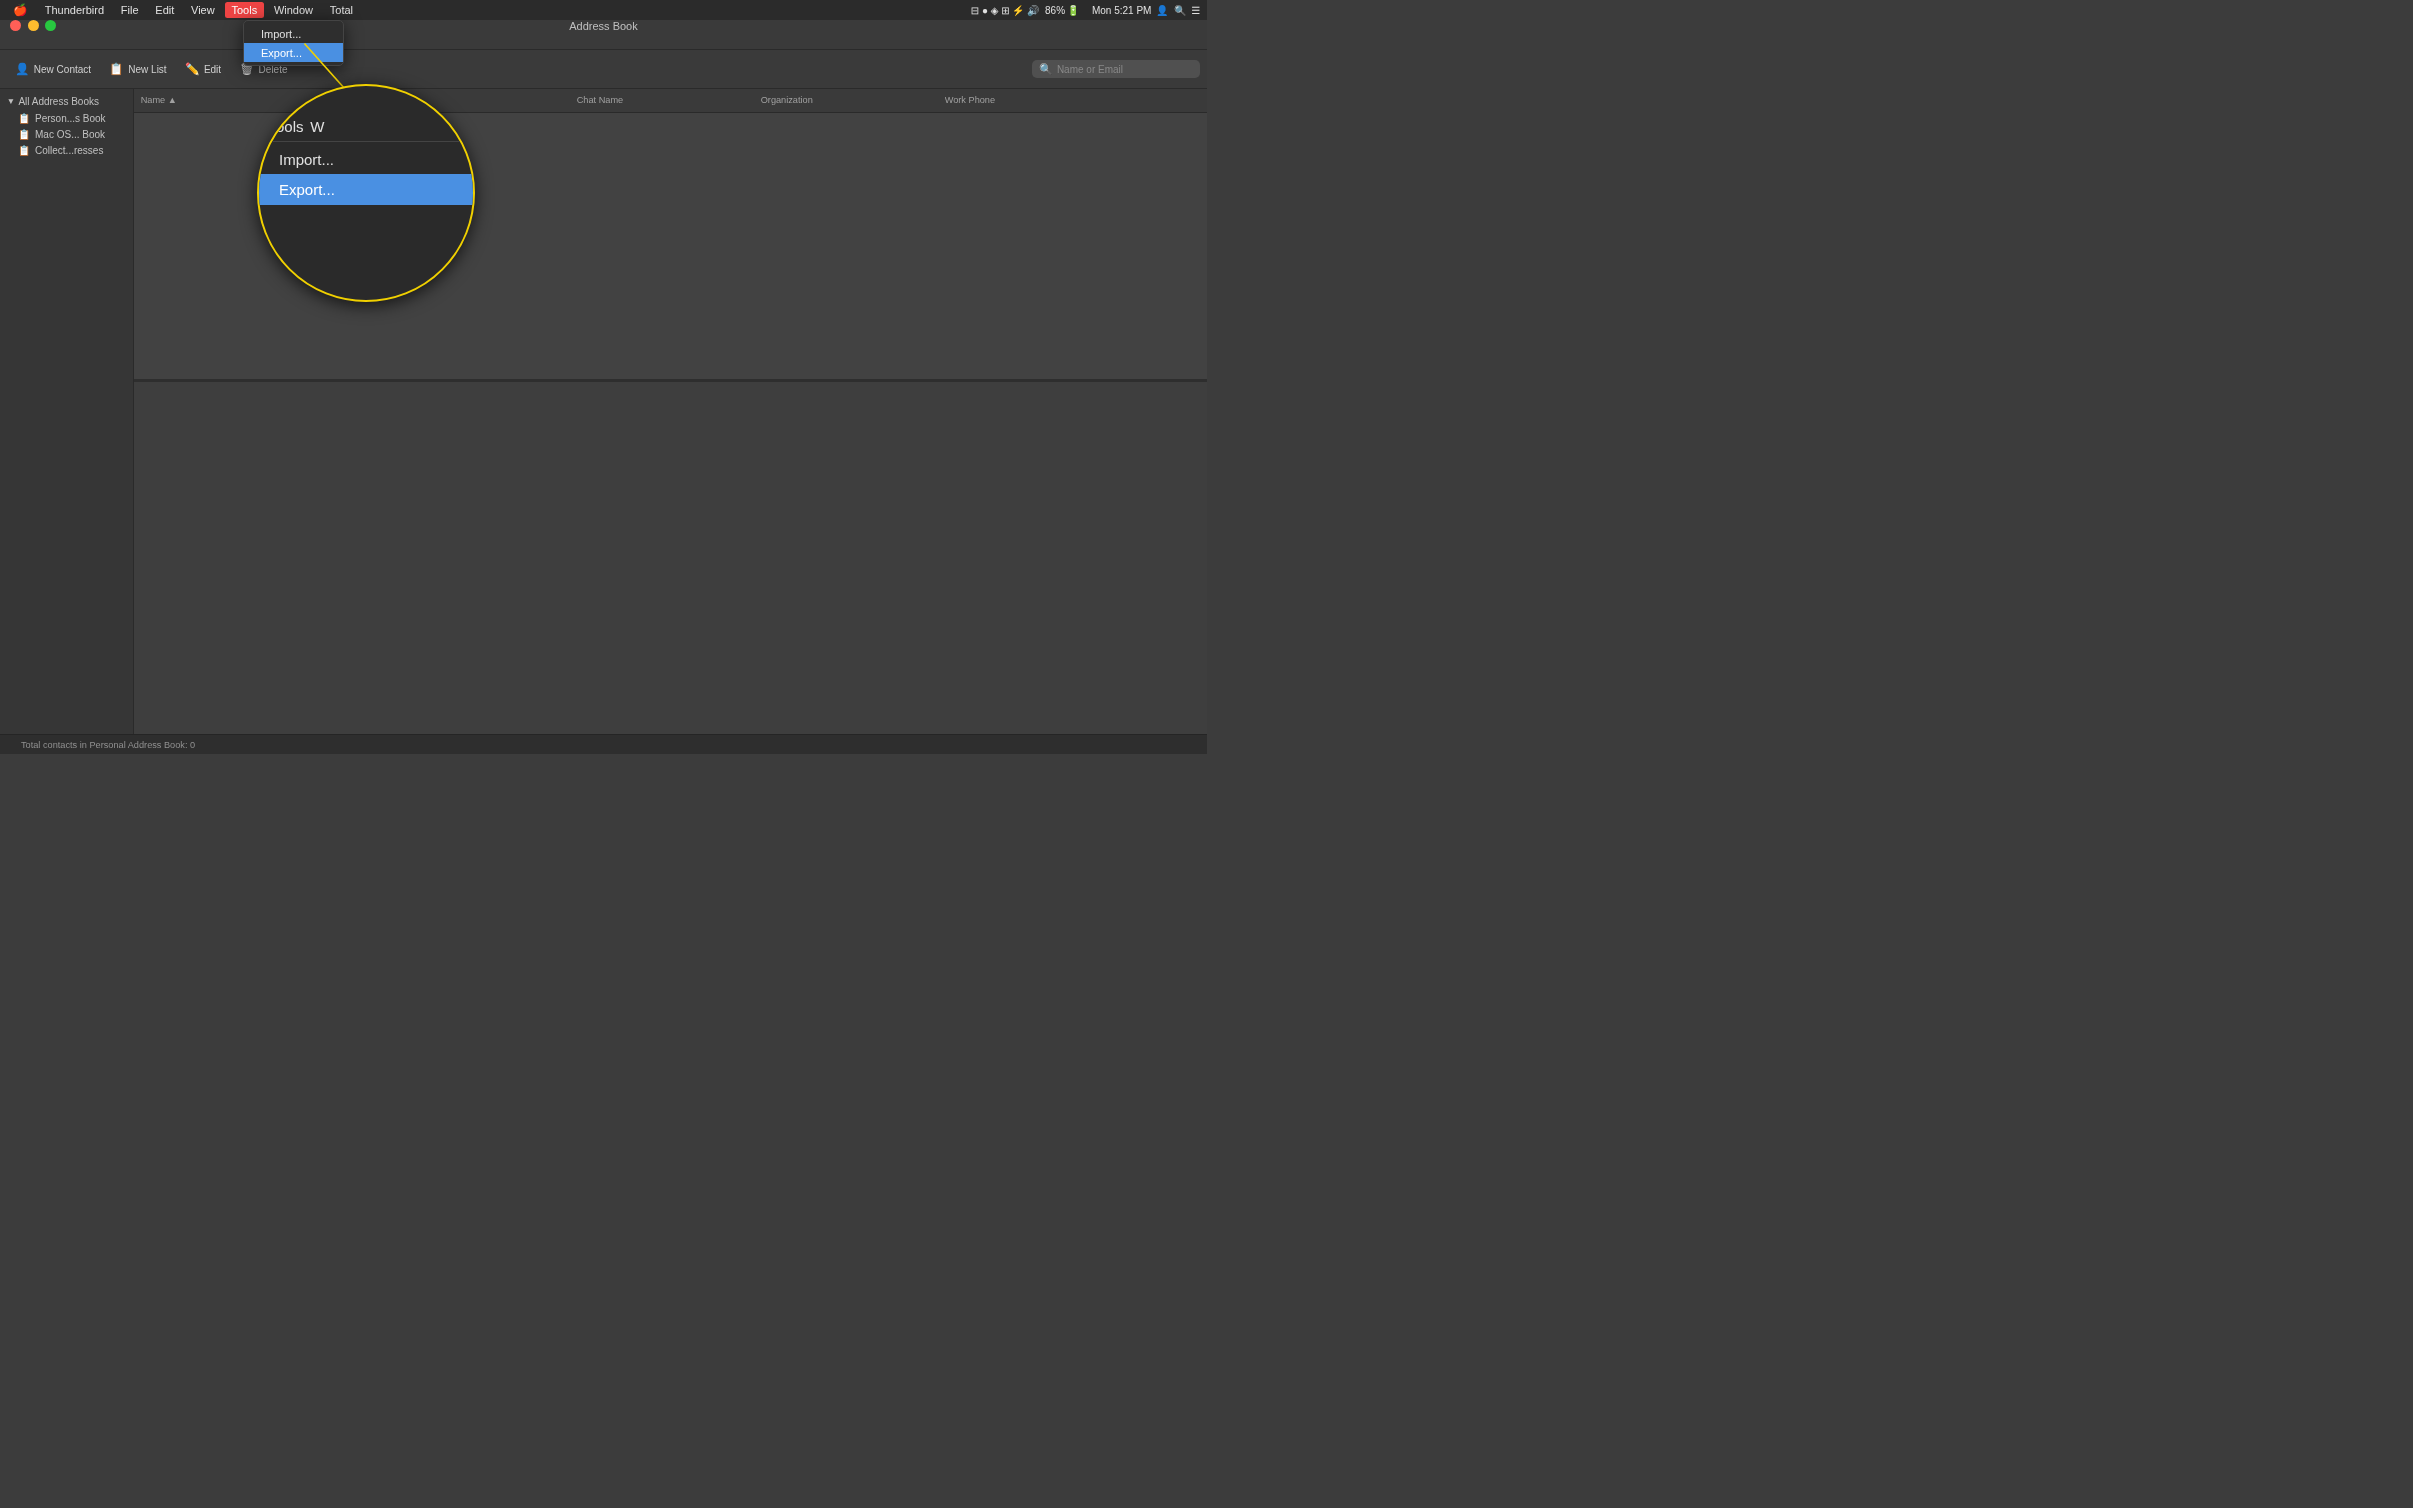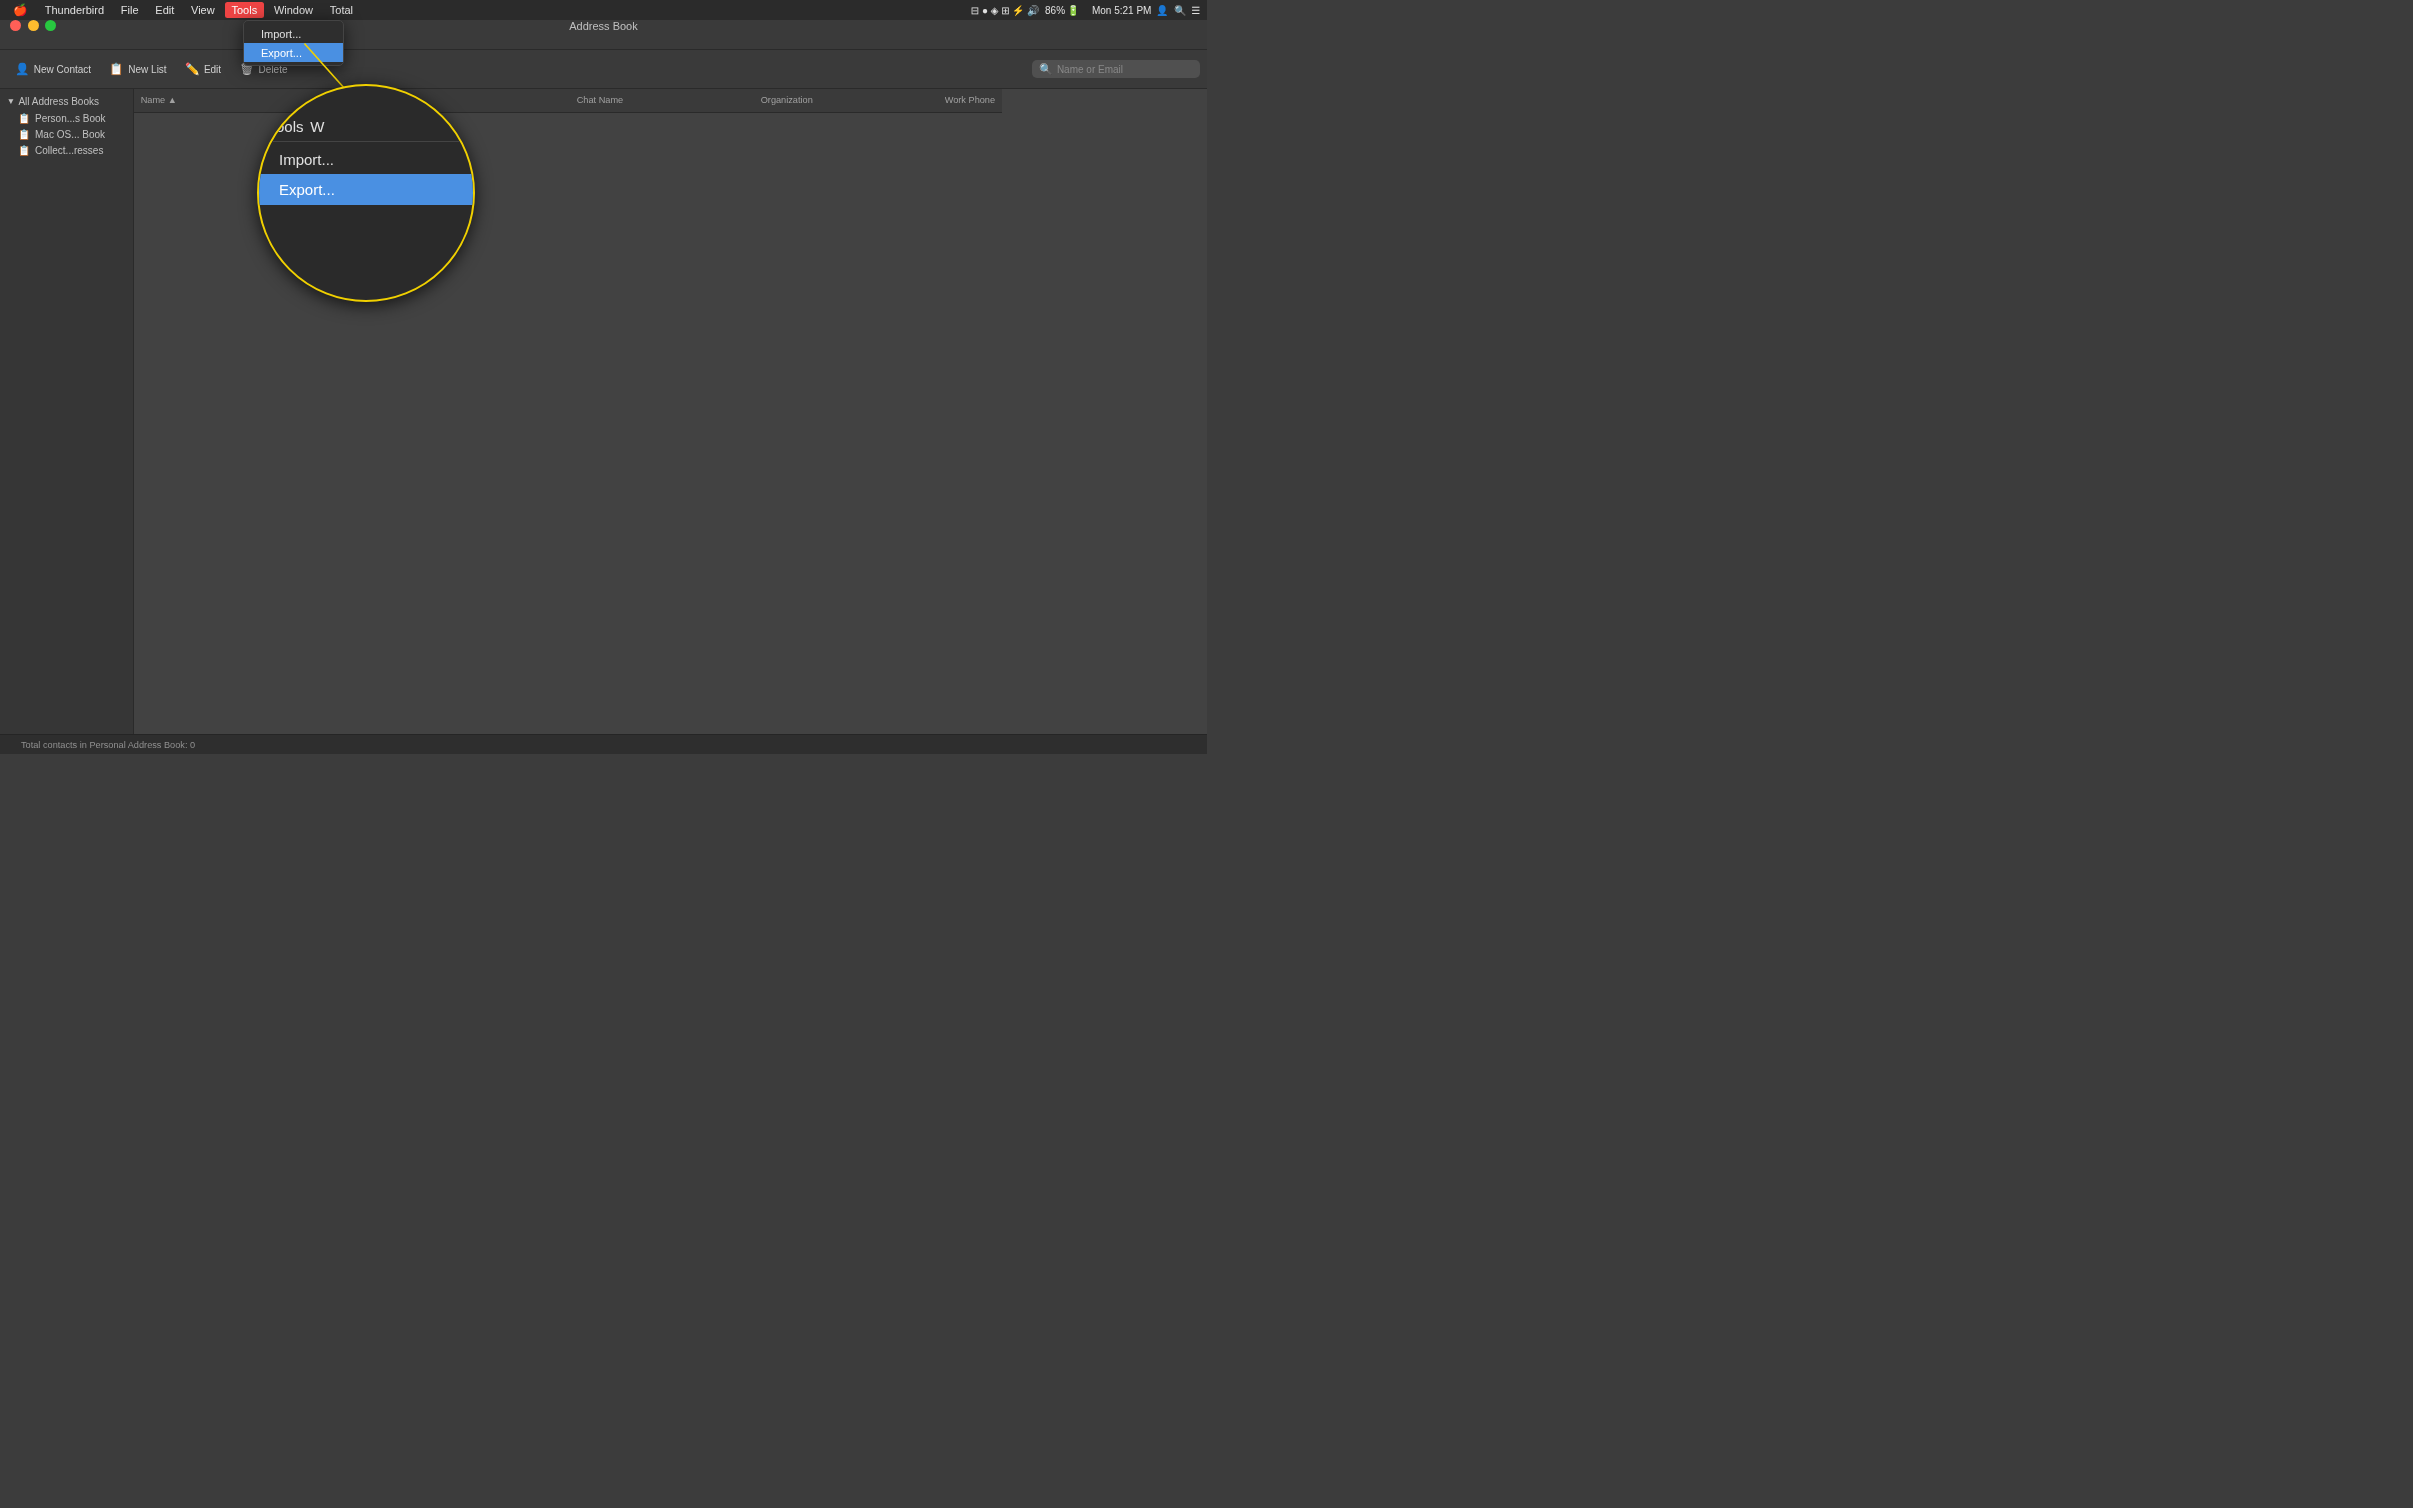--- a/index.html
+++ b/index.html
@@ -162,21 +162,21 @@
       font-size: 10px;
       color: #c0c0c0;
       cursor: pointer;
     }
     .sidebar-item .addr-icon { font-size: 10px; }
 
     
     .content-area {
       flex: 1;
       display: flex;
-      flex-direction: row;
+      flex-direction: column;
       background: #424242;
     }
 
     
     .table-header {
       display: flex;
       align-items: center;
       height: 23.5px;
       background: #3a3a3a;
       border-bottom: 0.8px solid #2a2a2a;

